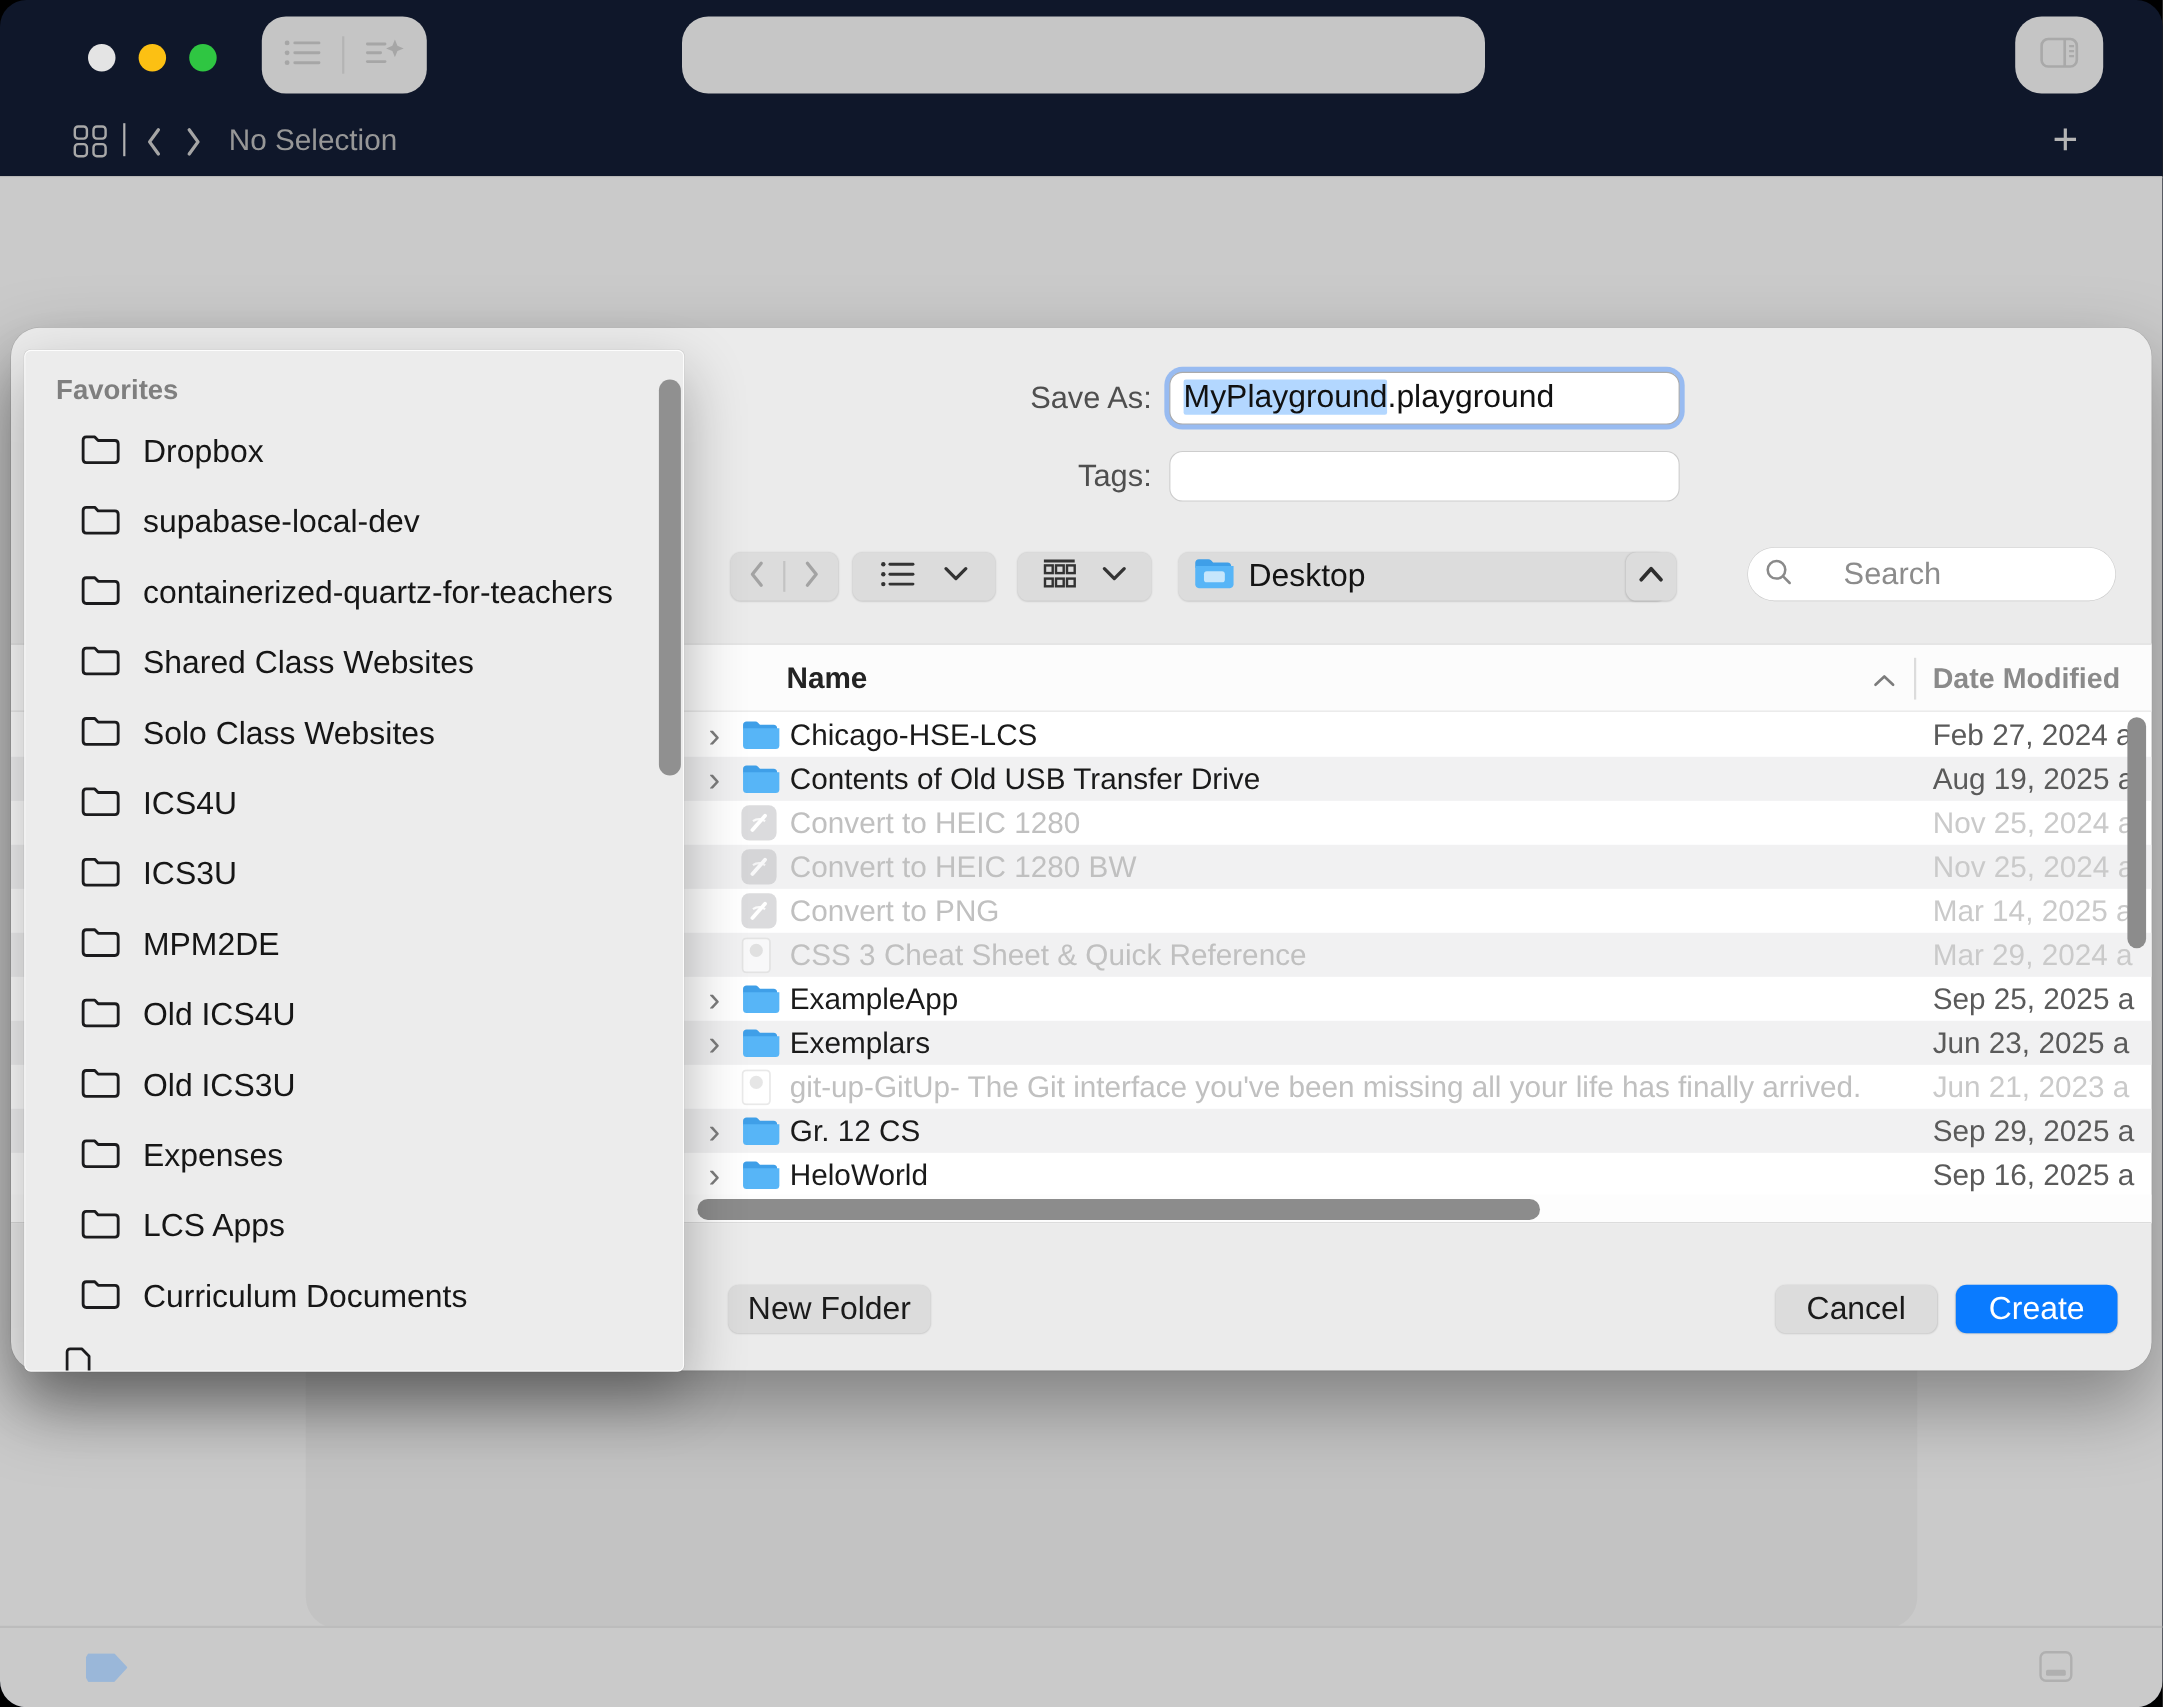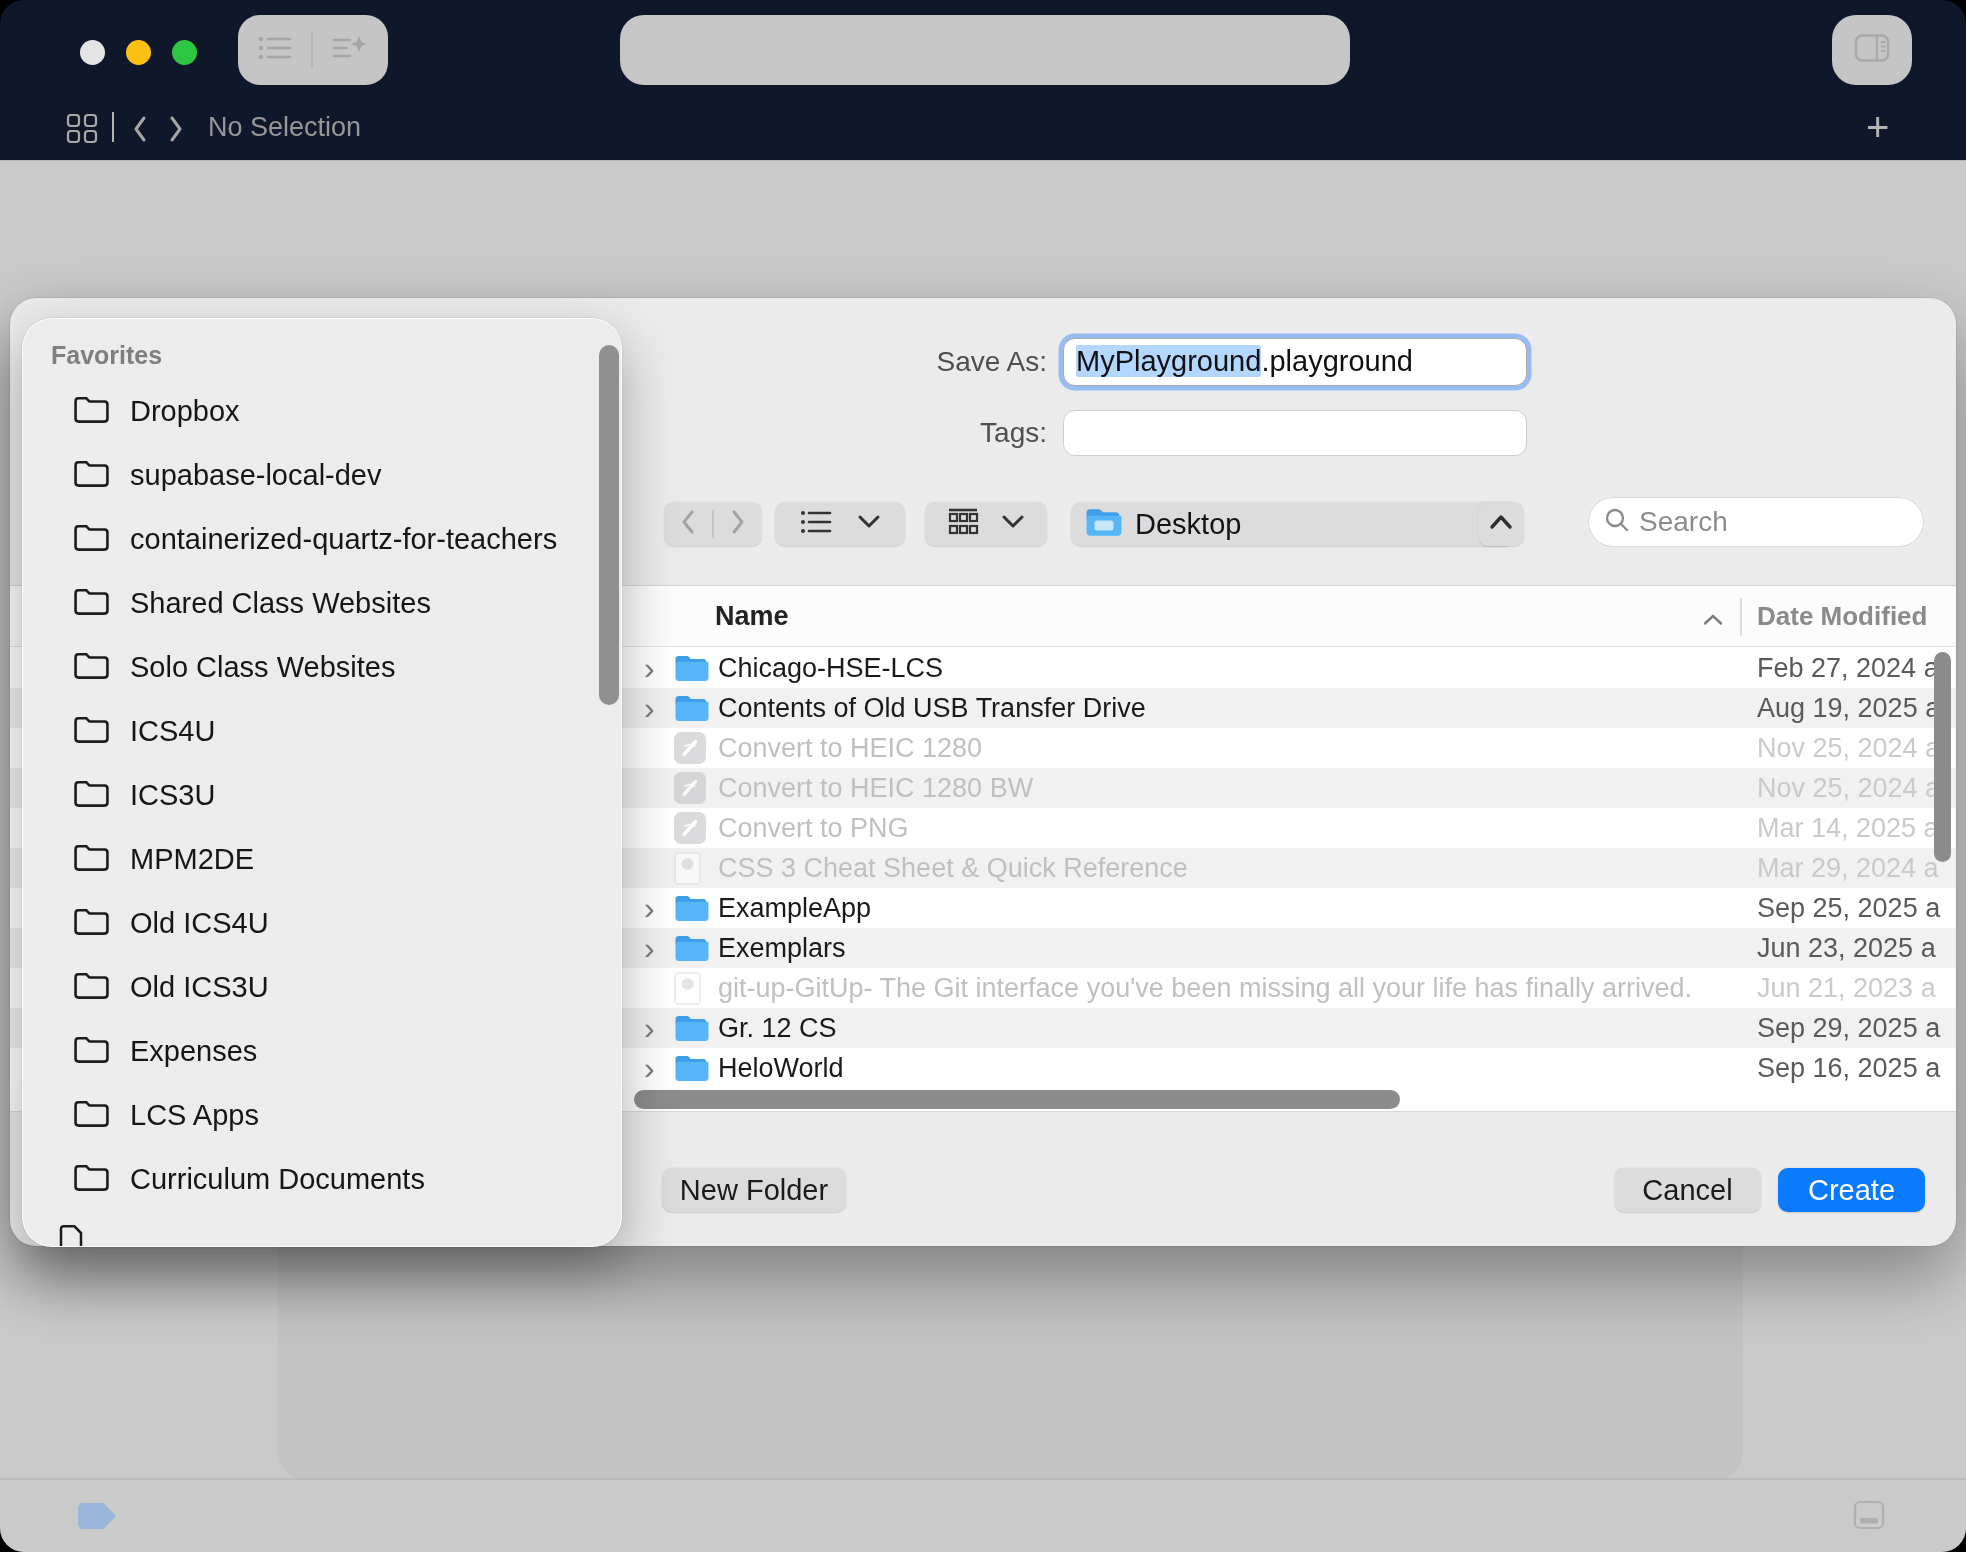--- a/index.html
+++ b/index.html
@@ -46,21 +46,21 @@
     box-shadow:0 .5px 1.5px rgba(0,0,0,.12);display:flex;align-items:center;justify-content:space-evenly;box-sizing:border-box;}
   .navgroup{left:654px;width:98px;}
   .navgroup .vdiv{width:1.5px;height:28px;background:#c3c3c3;}
   .listbtn{left:765px;width:130px;}
   .gridbtn{left:915px;width:122px;}
   .popup{left:1061px;width:444px;justify-content:flex-start;padding:0 14px;gap:12px;}
   .popup .label{font-size:29px;color:#141414;flex:1;}
   .upbtn{left:1468px;width:46px;}
   .search{position:absolute;left:1579px;top:200px;width:334px;height:48px;background:#fff;border-radius:24px;
     box-shadow:0 0 0 .5px rgba(0,0,0,.14);display:flex;align-items:center;padding:0 6px 0 14px;box-sizing:border-box;gap:8px;}
-  .search .ph{font-size:28px;color:#8c8c8c;}
+  .search .ph{font-size:28px;color:#8c8c8c;margin-left:37px;}
 
   
   .browser{position:absolute;left:0;top:287px;width:1946px;height:527px;background:#fff;}
   .browser .topline{position:absolute;left:0;top:0;width:100%;height:1.5px;background:#d6d6d6;}
   .lheader{position:absolute;left:0;top:1px;width:100%;height:61px;background:#fcfcfc;}
   .lheader .name{position:absolute;left:705px;font-size:27px;font-weight:700;color:#232323;line-height:61px;}
   .lheader .sort{position:absolute;left:1692px;top:26px;}
   .lheader .coldiv{position:absolute;left:1730px;top:12px;width:1.5px;height:38px;background:#dcdcdc;}
   .lheader .dm{position:absolute;left:1747px;font-size:26px;color:#8a8a8a;line-height:61px;white-space:nowrap;font-weight:bold;}
   .lheader .botline{position:absolute;left:0;bottom:0;width:100%;height:1.5px;background:#e3e3e3;}
@@ -82,21 +82,21 @@
   .browser .endline{position:absolute;left:0;bottom:0;width:100%;height:1.5px;background:#d9d9d9;}
 
   
   .btn{position:absolute;top:870px;height:44px;border-radius:10px;background:#dcdcdc;
     box-shadow:0 .5px 1.5px rgba(0,0,0,.15);font-size:29px;color:#1b1b1b;text-align:center;line-height:44px;}
   .btn.newfolder{left:652px;width:184px;}
   .btn.cancel{left:1604px;width:147px;}
   .btn.create{left:1768px;width:147px;background:#0a7bff;color:#fff;}
 
   
-  .popover{position:absolute;left:22px;top:318px;width:600px;height:929px;border-radius:30px;
+  .popover{position:absolute;left:22px;top:318px;width:600px;height:929px;border-radius:6px;
     background:#ececec;border:1.5px solid rgba(255,255,255,.9);box-sizing:border-box;
     box-shadow:0 22px 55px rgba(0,0,0,.30),0 0 0 .5px rgba(0,0,0,.1);overflow:hidden;}
   .fav-head{position:absolute;left:28px;top:22px;font-size:25px;font-weight:700;color:#7f7f7f;}
   .fav-list{position:absolute;left:0;top:60px;width:100%;padding-left:16px;}
   .fav-item{height:64px;display:flex;align-items:center;padding-left:34px;box-sizing:border-box;gap:20px;}
   .fav-label{font-size:29px;color:#161616;white-space:nowrap;}
   .fav-scroll{position:absolute;left:576px;top:26px;width:20px;height:360px;border-radius:10px;background:#909090;}
 </style>
 </head>
 <body>

